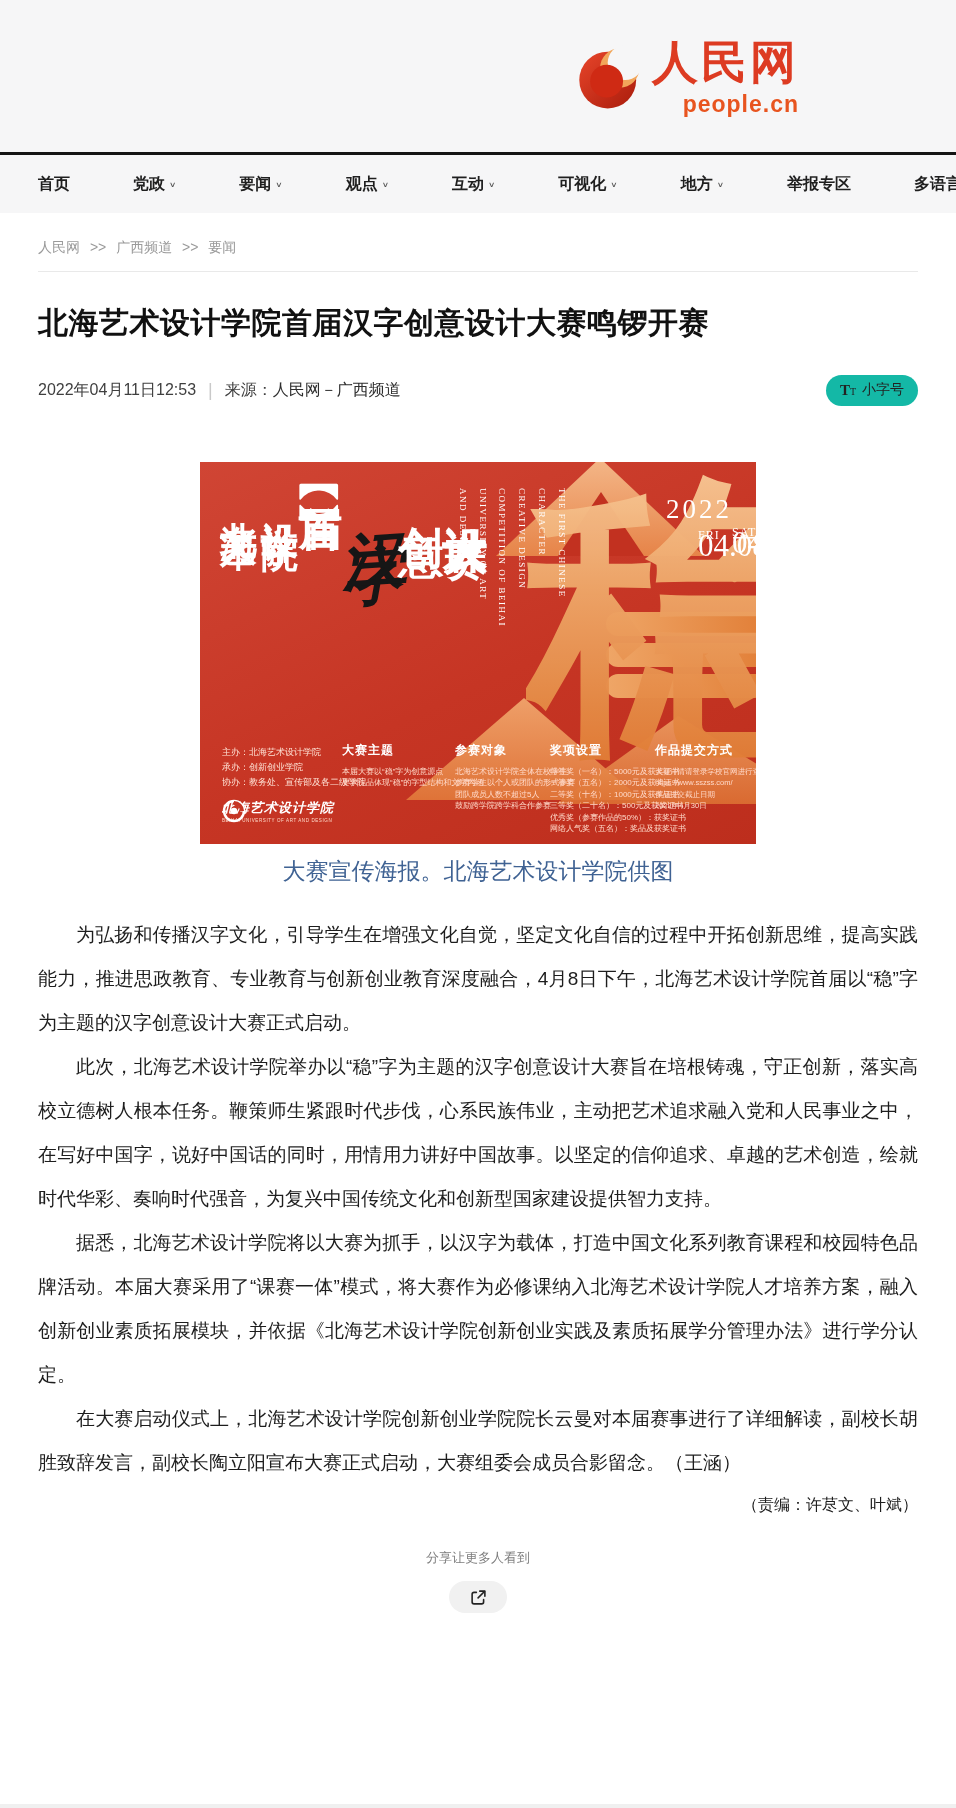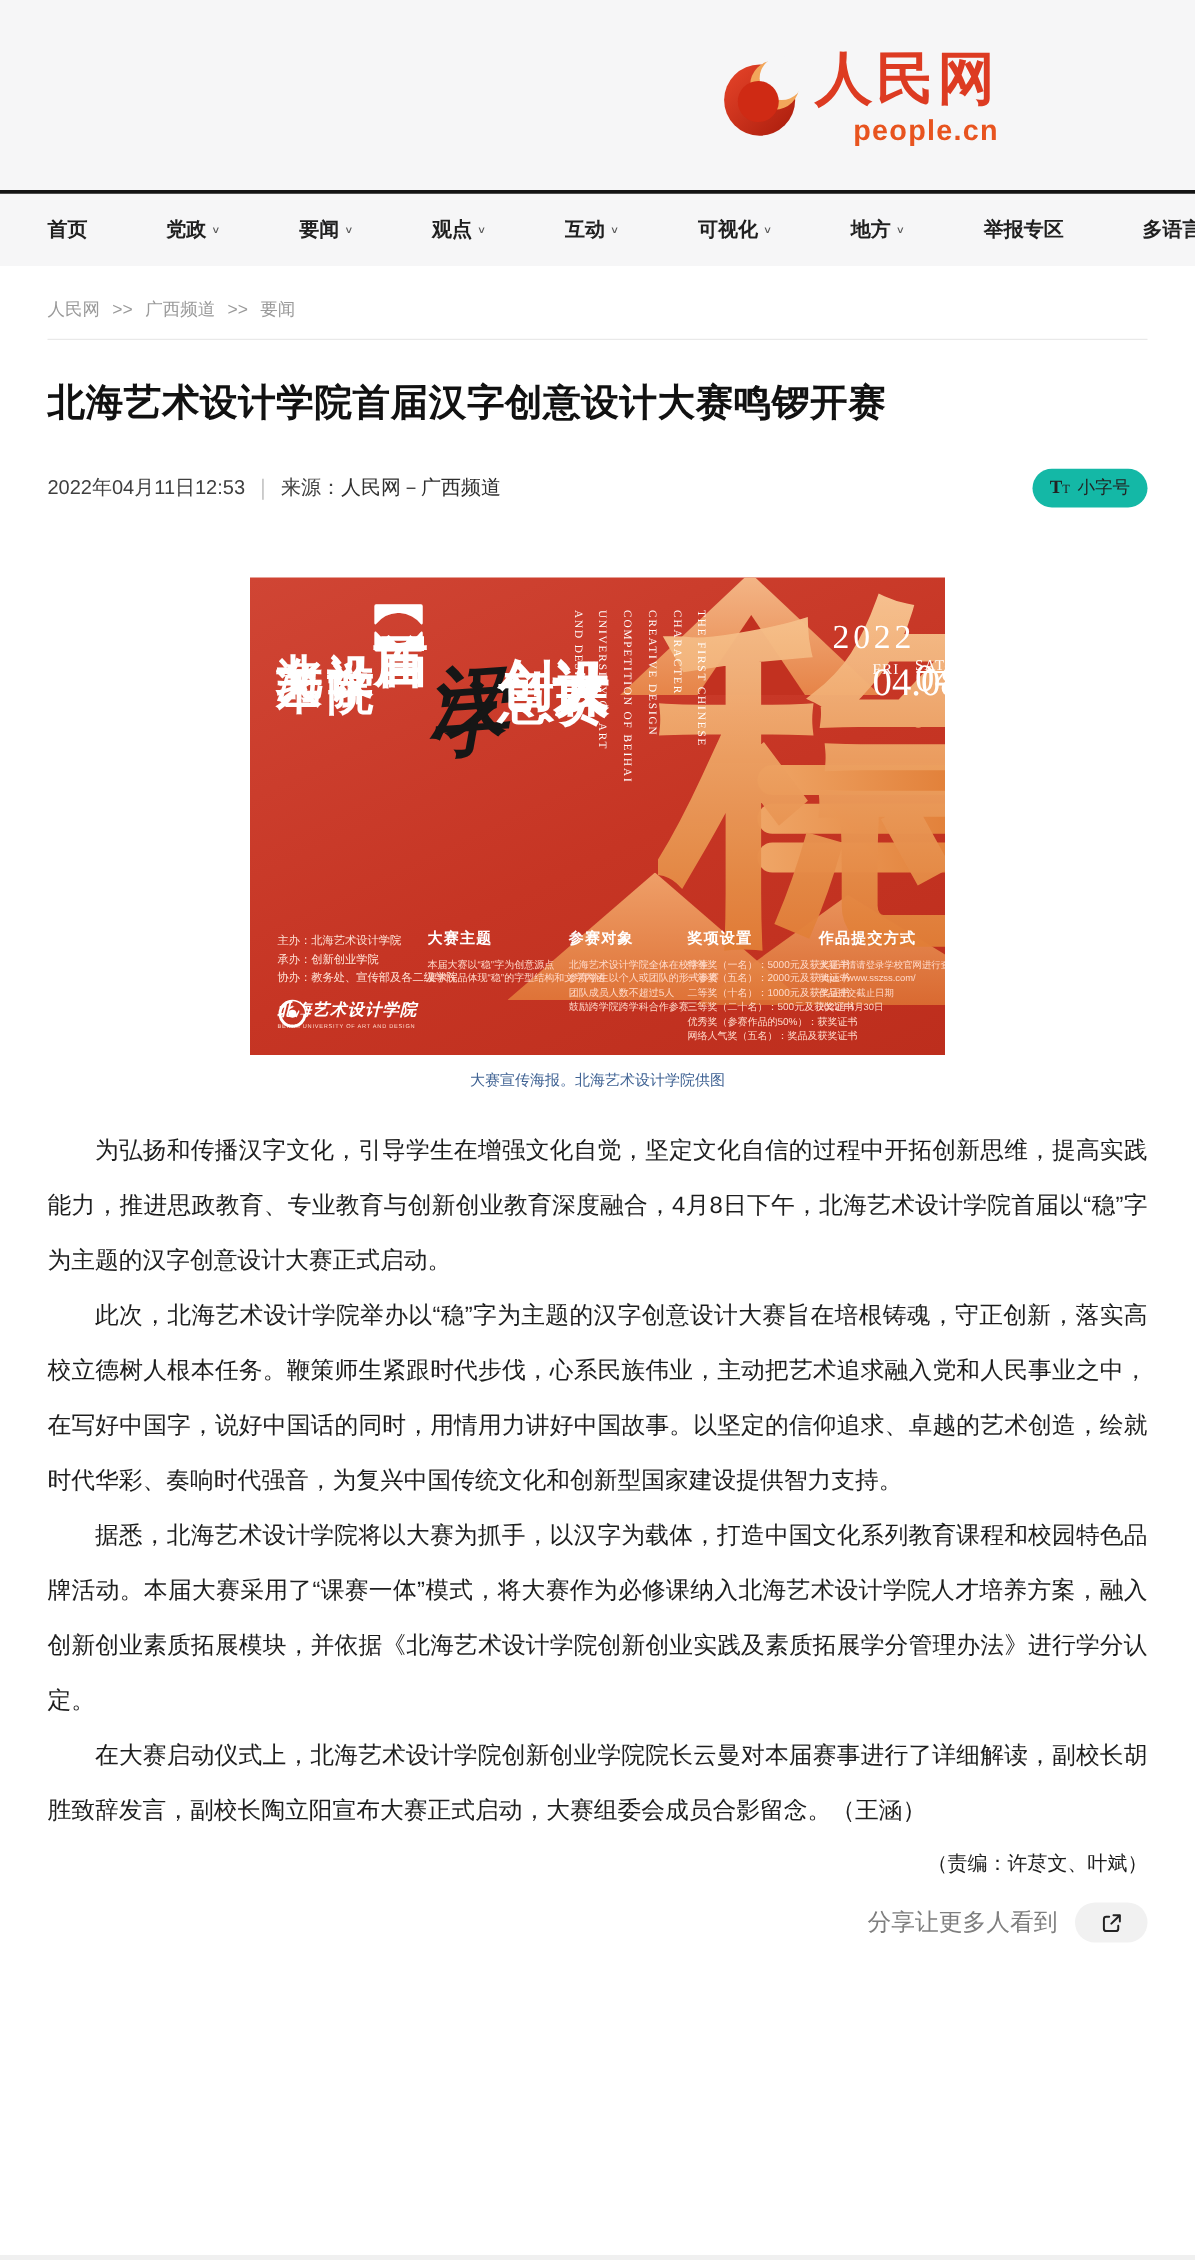--- a/index.html
+++ b/index.html
@@ -75,25 +75,25 @@
   .p-sec h4 { position:static; color:#fff; font-size:12px; margin:0 0 9px; letter-spacing:1px; font-weight:bold; }
   .p-sec div { position:static; }
   .s1 { left:142px; } .s2 { left:255px; } .s3 { left:350px; } .s4 { left:455px; font-size:7.5px; }
   .p-logo { left:22px; top:337px; display:flex; align-items:center; gap:6px; z-index:3; }
   .p-logo-col { position:static; display:flex; flex-direction:column; }
   .p-logo-cn { position:static; color:#fff; font-family:"Liberation Serif",serif; font-style:italic; font-weight:bold; font-size:13px; letter-spacing:1px; }
   .p-logo-en { position:static; color:#ffd9c9; font-size:4.5px; letter-spacing:.6px; margin-top:1px; }
 
   
   .caption { width:556px; margin:12px 0 0 162px; text-align:center;
-             font-family:"Liberation Serif","DejaVu Serif",serif; font-size:12px; color:#3f6293; }
+             font-family:"Liberation Serif","DejaVu Serif",serif; font-size:23px; color:#3f6293; }
   .article { margin-top:26px; font-size:19px; line-height:44px; color:#1d1d1d; text-align:justify; }
   .article p { margin:0; text-indent:2em; }
   .editor { margin-top:10px; text-align:right; font-size:16px; color:#1d1d1d; }
-  .share-row { margin-top:20px; display:flex; justify-content:flex-end; align-items:center; gap:14px; color:#7e7e7e; font-size:19px; }
+  .share-row { margin-top:33px; display:flex; justify-content:flex-end; align-items:center; gap:14px; color:#7e7e7e; font-size:13px;flex-direction:column; }
   .share-pill { width:58px; height:32px; border-radius:16px; background:#f1f1f1; display:flex; align-items:center; justify-content:center; cursor:pointer; }
   .bottom-strip { position:absolute; left:0; bottom:0; width:100%; height:4px; background:#f0f0f0; }
 </style>
 </head>
 <body>
 
 <div class="page">
 
   <div class="site-header">
     <div class="logo">

